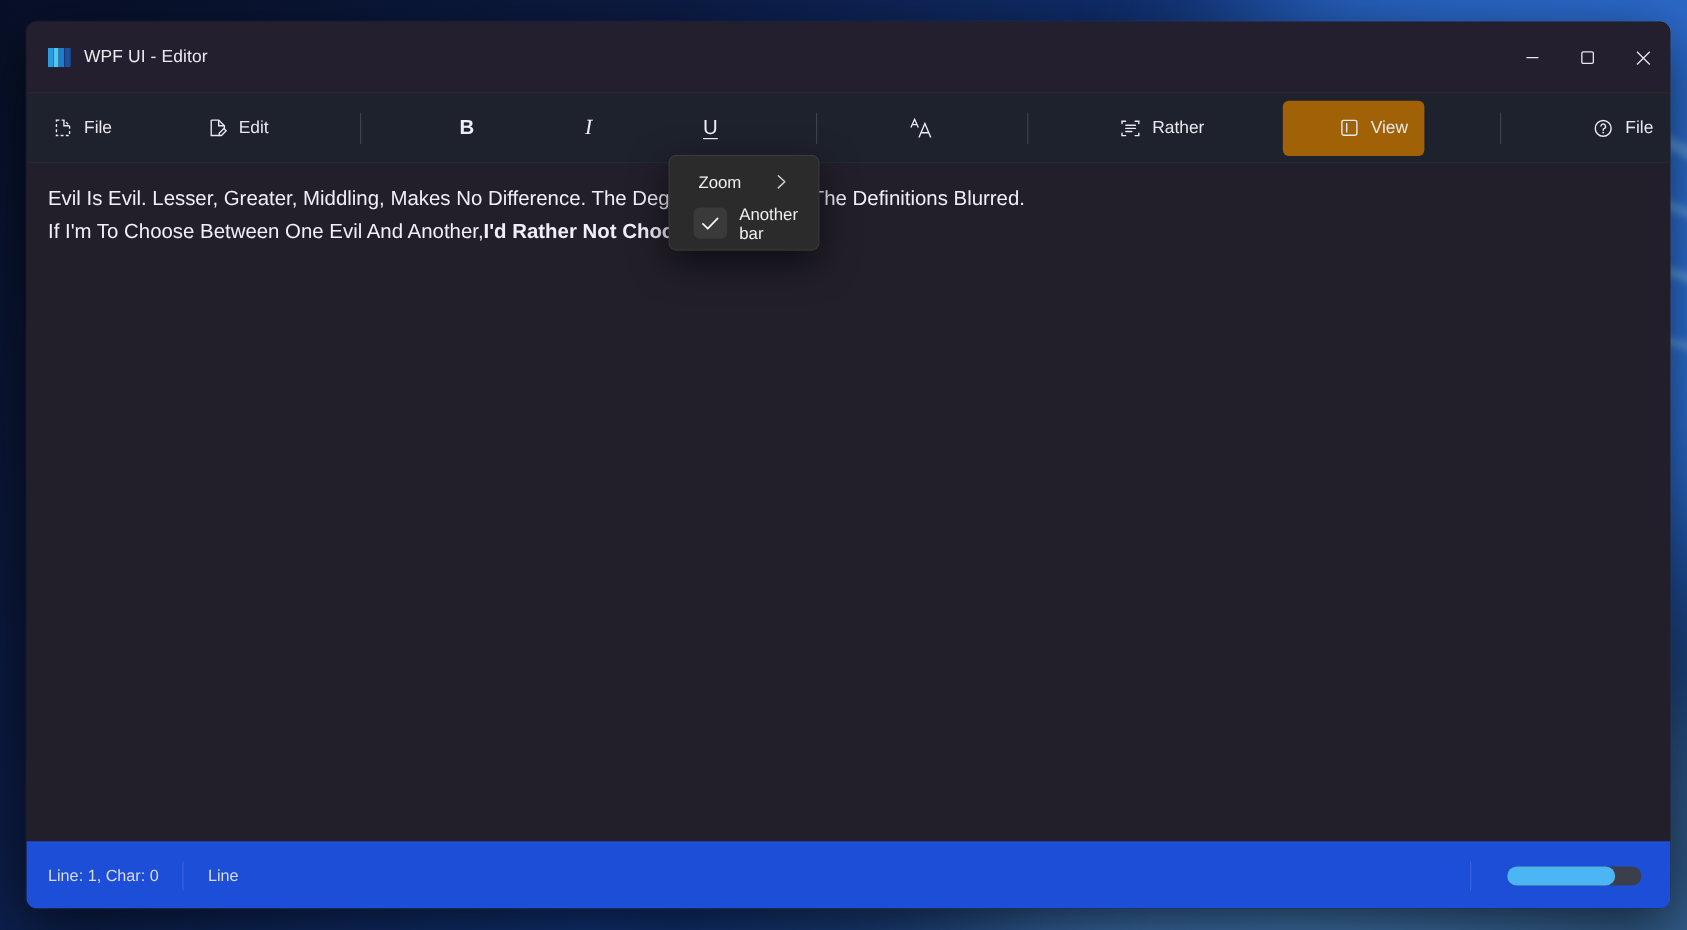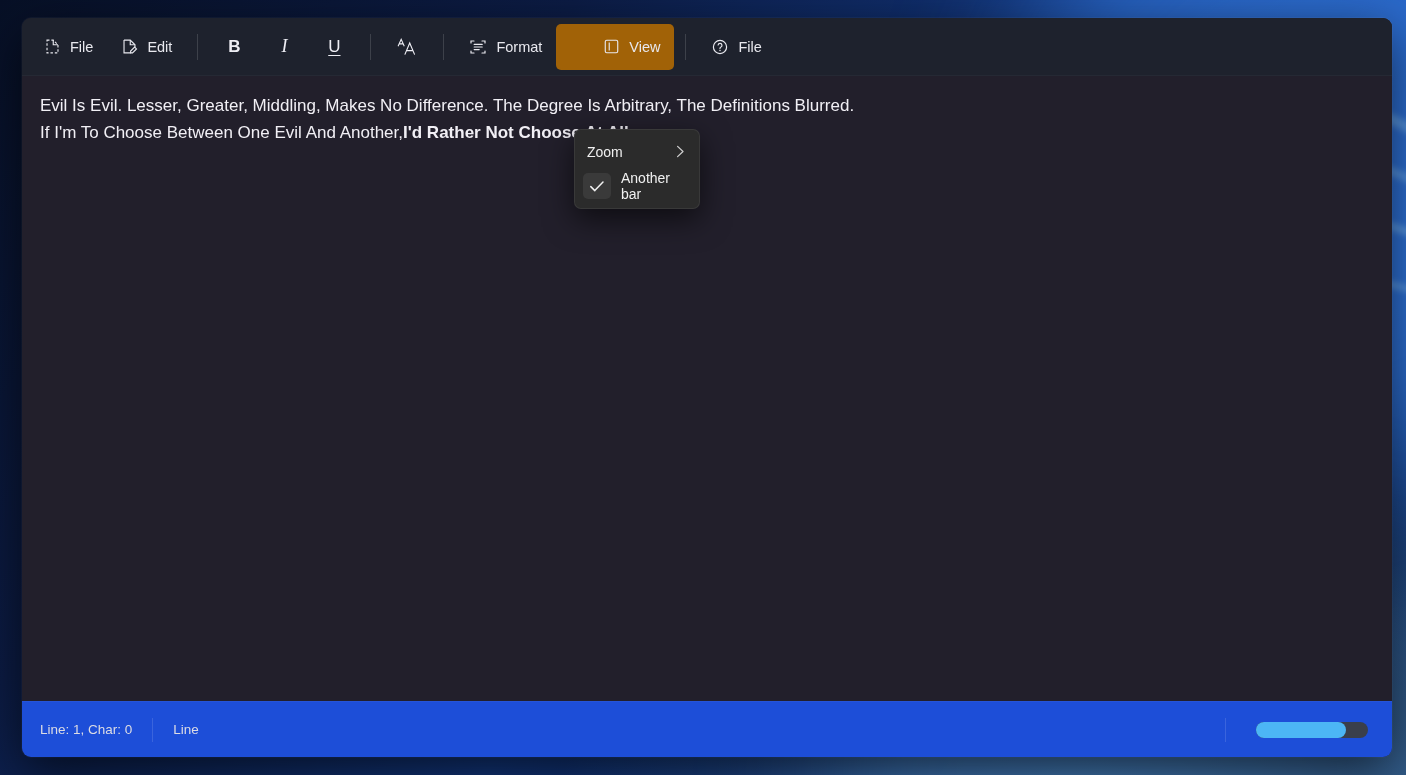--- a/index.html
+++ b/index.html
@@ -97,20 +97,21 @@
   #toolbar {
     position: relative;
     height: 58px;
     flex: 0 0 58px;
     background: #1e222d;
     display: flex;
     align-items: center;
     padding-left: 8px;
     border-bottom: 1px solid rgba(255,255,255,0.035);
     z-index: 20;
+    justify-content: space-between;
   }
   .tb-item {
     height: 46px;
     display: flex;
     align-items: center;
     gap: 9px;
     padding: 0 14px;
     border-radius: 5px;
     color: #e8e8ee;
     font-size: 14.5px;
@@ -132,28 +133,28 @@
     width: 22px;
     text-align: center;
   }
   .tb-fmt.b { font-weight: 700; }
   .tb-fmt.i { font-style: italic; font-family: "Liberation Serif", serif; font-size: 18px; }
   .tb-fmt.u { text-decoration: underline; text-underline-offset: 3px; }
 
   
   #view-menu {
     position: absolute;
-    left: 574px;
+    left: 557px;
     top: 129px;
     width: 126px;
     background: #2b2b2b;
     border: 1px solid rgba(255,255,255,0.07);
     border-radius: 7px;
     box-shadow: 0 10px 30px rgba(0,0,0,0.6);
-    padding: 5px 4px;
+    padding: 5px 16px;
     z-index: 40;
   }
   .mi {
     height: 34px;
     display: flex;
     align-items: center;
     padding: 0 8px;
     border-radius: 5px;
     color: #f0f0f0;
     font-size: 14px;
@@ -252,20 +253,49 @@
   <div class="wp-ray" style="left:1240px;top:40px;width:320px;height:10px;transform:rotate(26deg);"></div>
   <div class="wp-ray" style="left:1250px;top:110px;width:280px;height:8px;transform:rotate(22deg);"></div>
   <div class="wp-ray" style="left:1260px;top:180px;width:300px;height:7px;transform:rotate(18deg);"></div>
   <div class="wp-ray" style="left:1265px;top:250px;width:260px;height:6px;transform:rotate(14deg);"></div>
   <div class="wp-ray" style="left:80px;top:700px;width:420px;height:9px;transform:rotate(-34deg);"></div>
   <div class="wp-ray" style="left:430px;top:690px;width:380px;height:8px;transform:rotate(-38deg);"></div>
   <div class="wp-ray" style="left:950px;top:700px;width:360px;height:8px;transform:rotate(-40deg);"></div>
 
   <div id="window">
 
+    <div id="titlebar">
+      <div id="title-left">
+        <svg id="app-icon" viewBox="0 0 19 16">
+          <rect x="0" y="0" width="4.2" height="16" fill="#2d9ae0"></rect>
+          <rect x="4.6" y="0" width="4.2" height="16" fill="#4ec9f5"></rect>
+          <rect x="9.2" y="0" width="4.2" height="16" fill="#1e7ed6"></rect>
+          <rect x="13.8" y="0" width="5.2" height="16" fill="#1b4fa0"></rect>
+        </svg>
+        <span id="app-title">WPF UI - Editor</span>
+      </div>
+
+      <div id="window-controls">
+        <div class="wc-btn">
+          <svg width="12" height="12" viewBox="0 0 12 12">
+            <path d="M1 6 H11" stroke="#e8e8ee" stroke-width="1.1" fill="none"></path>
+          </svg>
+        </div>
+        <div class="wc-btn">
+          <svg width="12" height="12" viewBox="0 0 12 12">
+            <rect x="1.2" y="1.2" width="9.6" height="9.6" rx="1.2" stroke="#e8e8ee" stroke-width="1.1" fill="none"></rect>
+          </svg>
+        </div>
+        <div class="wc-btn close">
+          <svg width="13" height="13" viewBox="0 0 13 13">
+            <path d="M1.2 1.2 L11.8 11.8 M11.8 1.2 L1.2 11.8" stroke="#e8e8ee" stroke-width="1.1" fill="none"></path>
+          </svg>
+        </div>
+      </div>
+    </div>
 
     <div id="toolbar">
 
       <div class="tb-item">
         <span class="glyph">
           <svg width="17" height="17" viewBox="0 0 18 18">
             <path d="M3.2 2.2 h6.6 L14.8 7.2 v8.6 h-11.6 z" fill="none" stroke="#e9e9ef" stroke-width="1.2" stroke-dasharray="2.6 2"></path>
             <path d="M9.8 2.2 v5 h5" fill="none" stroke="#e9e9ef" stroke-width="1.2"></path>
           </svg>
         </span>
@@ -308,21 +338,21 @@
 
       <div class="tb-sep"></div>
 
       <div class="tb-item">
         <span class="glyph">
           <svg width="18" height="18" viewBox="0 0 18 18">
             <path d="M2 5 V3 h3 M16 5 V3 h-3 M2 13 v2 h3 M16 13 v2 h-3" fill="none" stroke="#e9e9ef" stroke-width="1.2" stroke-linecap="round"></path>
             <path d="M5.2 6.4 h8 M5.2 9.0 h8 M5.2 11.6 h5" fill="none" stroke="#e9e9ef" stroke-width="1.2" stroke-linecap="round"></path>
           </svg>
         </span>
-        <span>Format</span>
+        <span>Rather</span>
       </div>
 
       <div class="tb-item active">
         <span class="glyph">
           <svg width="17" height="17" viewBox="0 0 18 18">
             <rect x="2.4" y="2.4" width="13.2" height="13.2" rx="1.6" fill="none" stroke="#e9e9ef" stroke-width="1.2"></rect>
             <path d="M6.6 4.8 V13.2" fill="none" stroke="#e9e9ef" stroke-width="1.2"></path>
           </svg>
         </span>
         <span>View</span>

